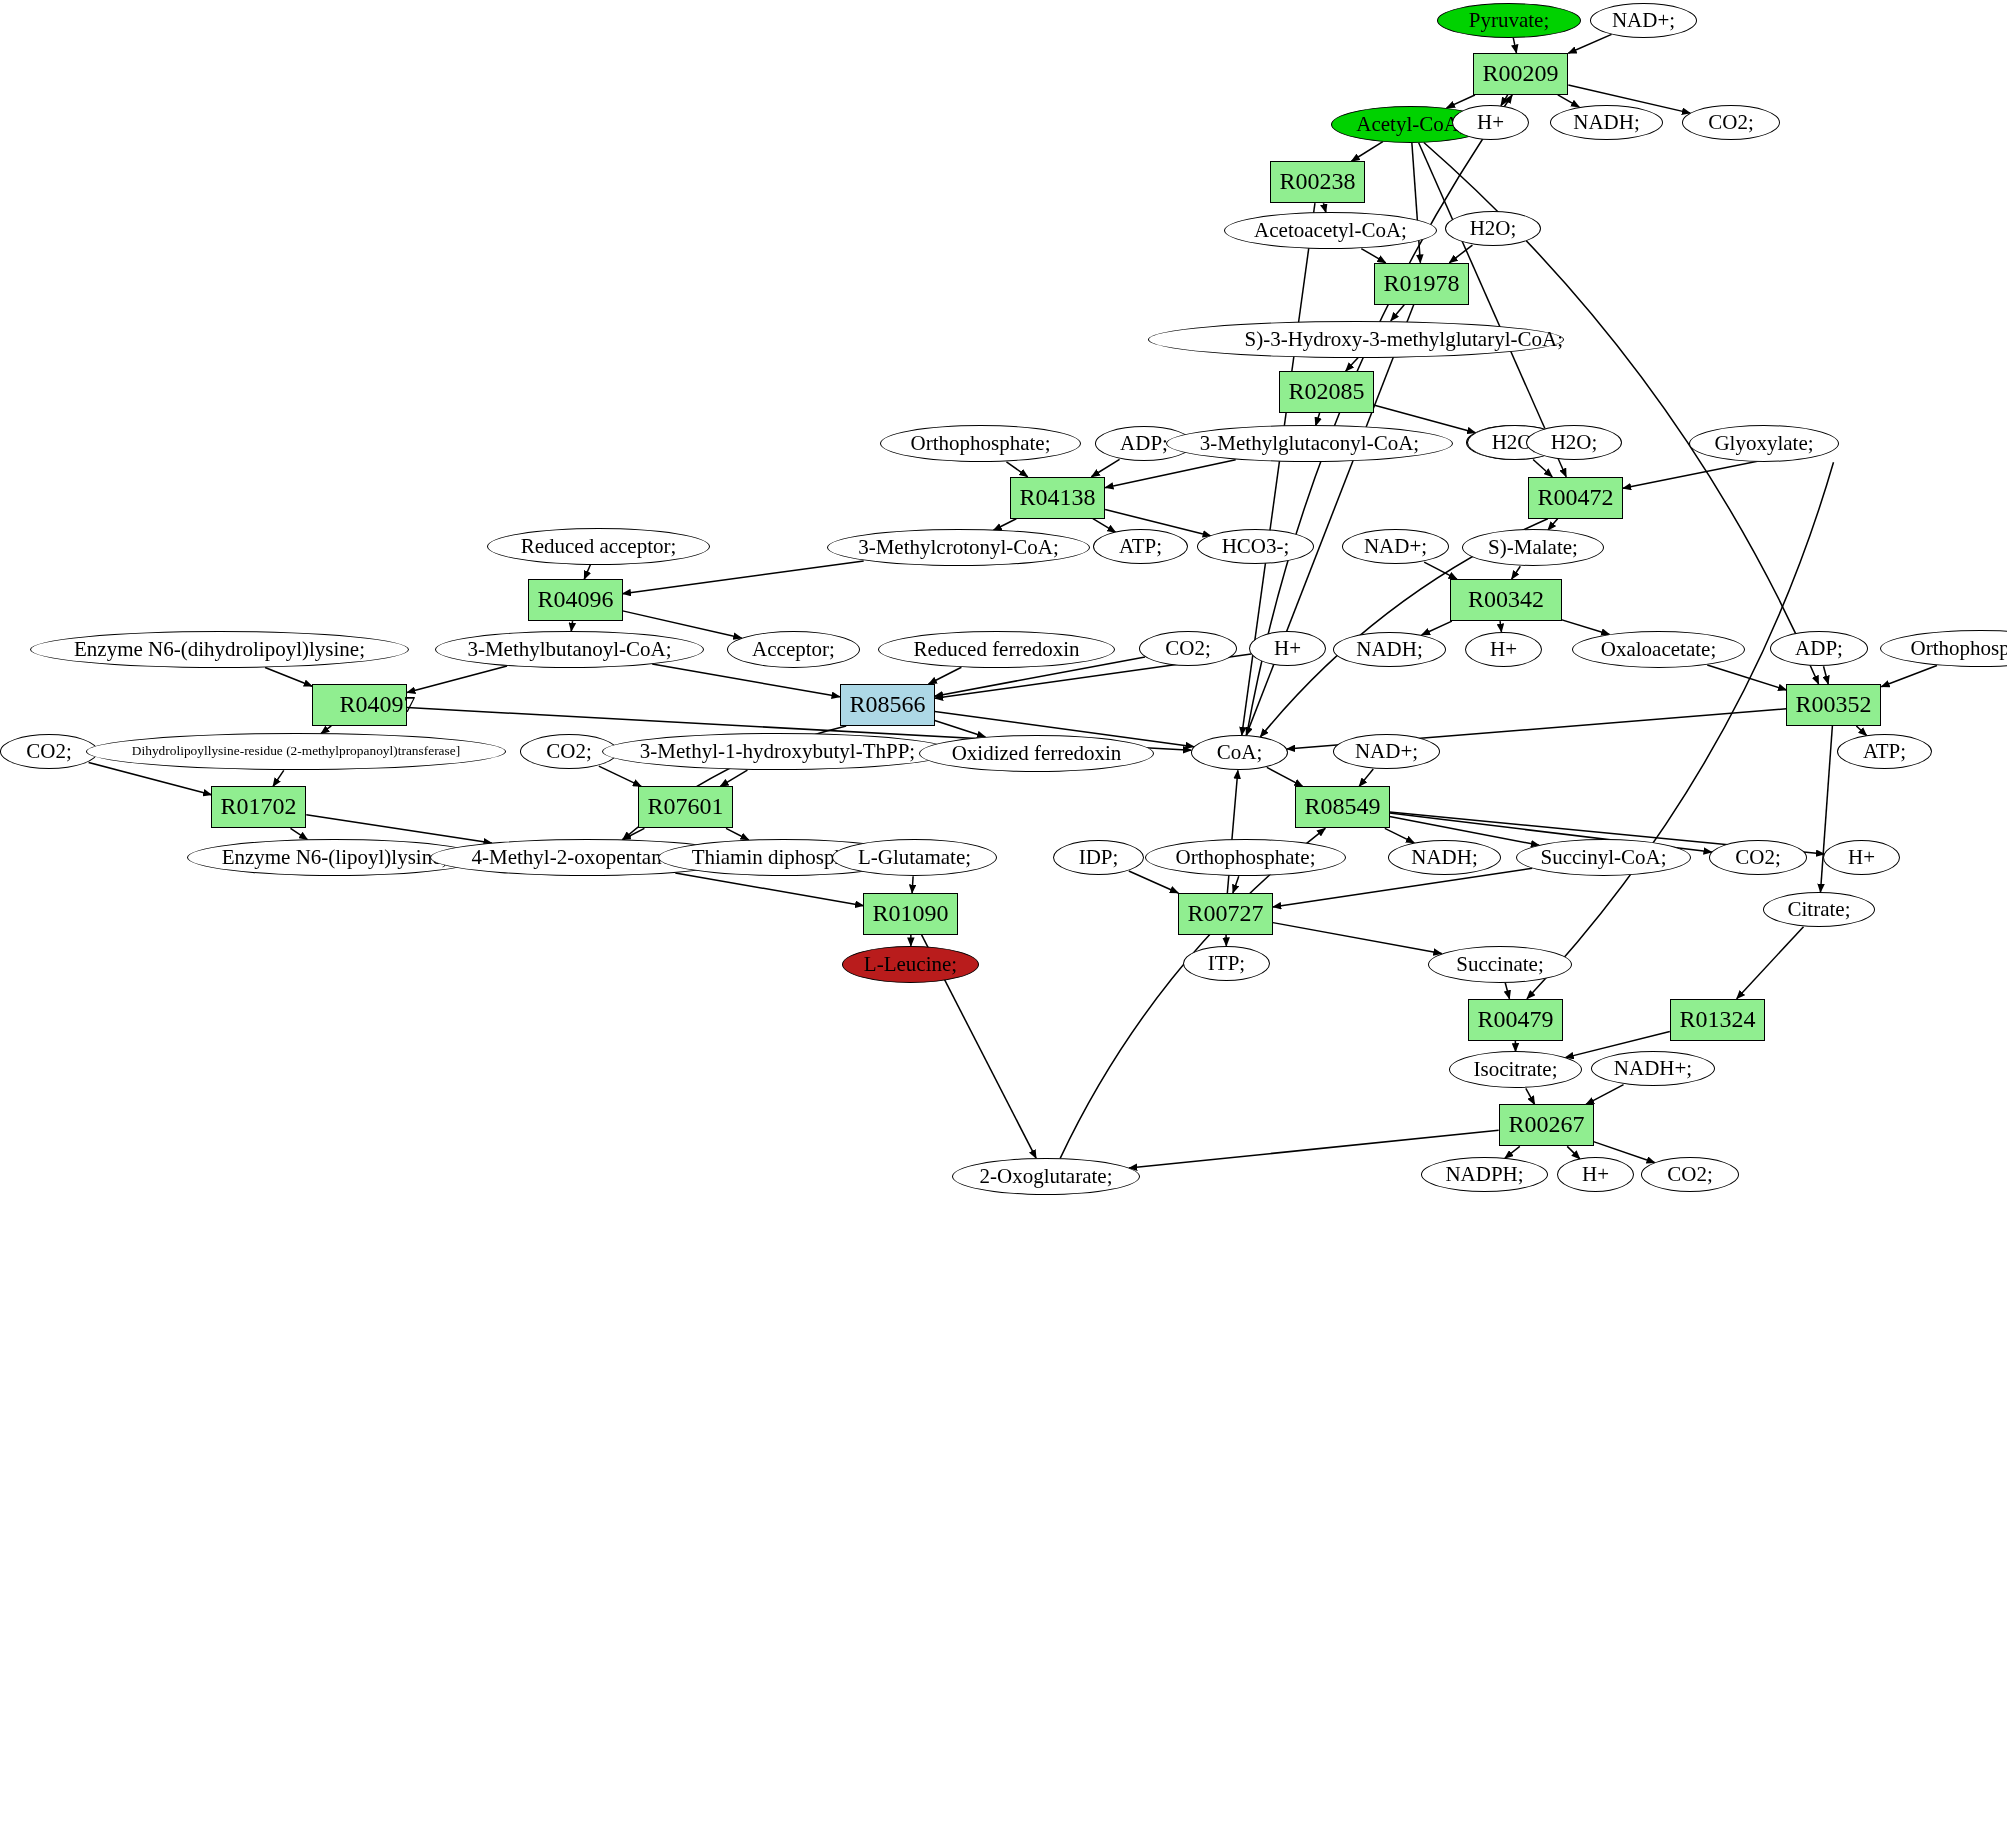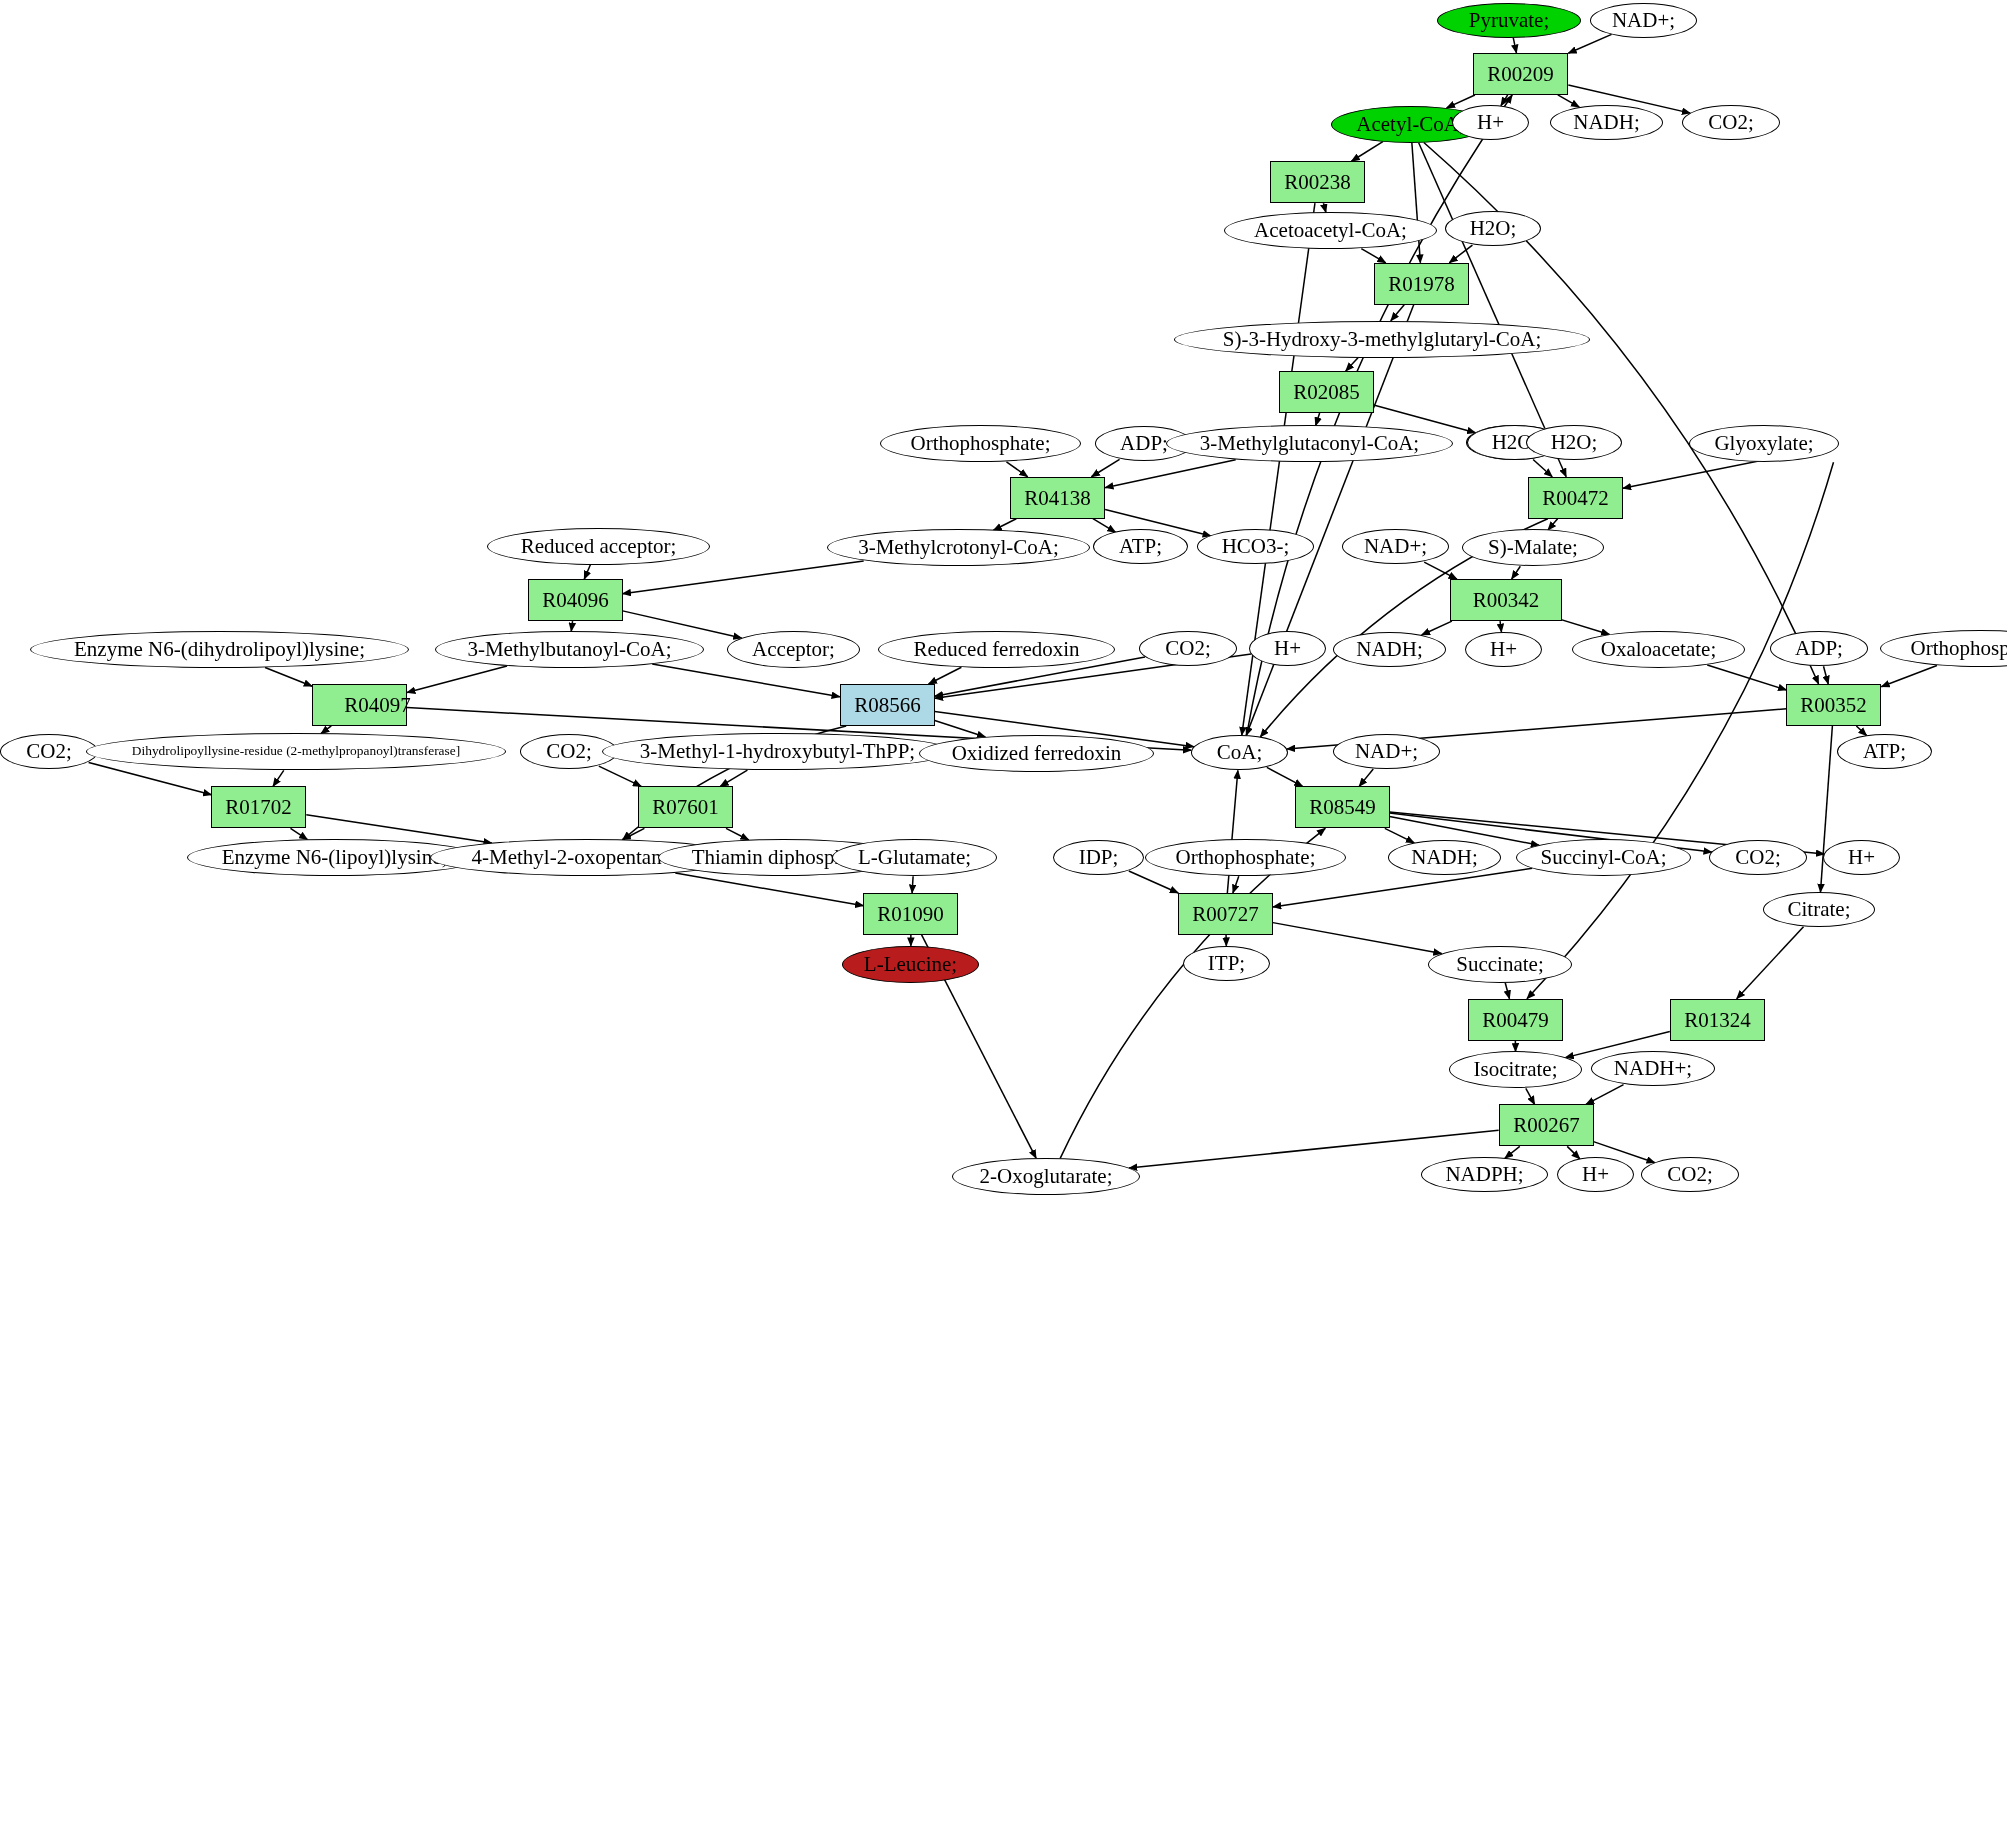--- a/index.html
+++ b/index.html
@@ -25,21 +25,21 @@
     border:1.3px solid #000;
     border-radius:50%;
     background:#ffffff;
     font-size:21px;
   }
   .node.cpd.green{background:#00d200;}
   .node.cpd.yellow{background:#b91c1c;}
   .node.rxn{
     border:1.3px solid #000;
     background:#90ee90;
-    font-size:21px;
+    font-size:24px;
   }
   .node.rxn.blue{background:#add8e6;}
 </style>
 </head>
 <body>
 
 <div id="canvas">
   <svg class="edges" viewBox="0 0 2393 2171">
     <defs>
       <marker id="arrow" markerWidth="11" markerHeight="9" refX="10" refY="4.5" orient="auto" markerUnits="userSpaceOnUse">
@@ -168,21 +168,21 @@
       </div>
       <div class="node cpd" style="left: 1224px; top: 212px; width: 213px; height: 37px;">
         <span>Acetoacetyl-CoA;</span>
       </div>
       <div class="node cpd" style="left: 1445px; top: 211px; width: 96px; height: 35px;">
         <span>H2O;</span>
       </div>
       <div class="node rxn green" style="left: 1374px; top: 263px; width: 95px; height: 42px;">
         <span>R01978</span>
       </div>
-      <div class="node cpd" style="left: 1174px; top: 321px; width: 416px; height: 37px;">
+      <div class="node cpd" style="left: 1148px; top: 321px; width: 416px; height: 37px; justify-content: flex-end;">
         <span>S)-3-Hydroxy-3-methylglutaryl-CoA;</span>
       </div>
       <div class="node rxn green" style="left: 1279px; top: 371px; width: 95px; height: 42px;">
         <span>R02085</span>
       </div>
       <div class="node cpd" style="left: 880px; top: 425px; width: 201px; height: 37px;">
         <span>Orthophosphate;</span>
       </div>
       <div class="node cpd" style="left: 1095px; top: 426px; width: 98px; height: 35px;">
         <span>ADP;</span>

